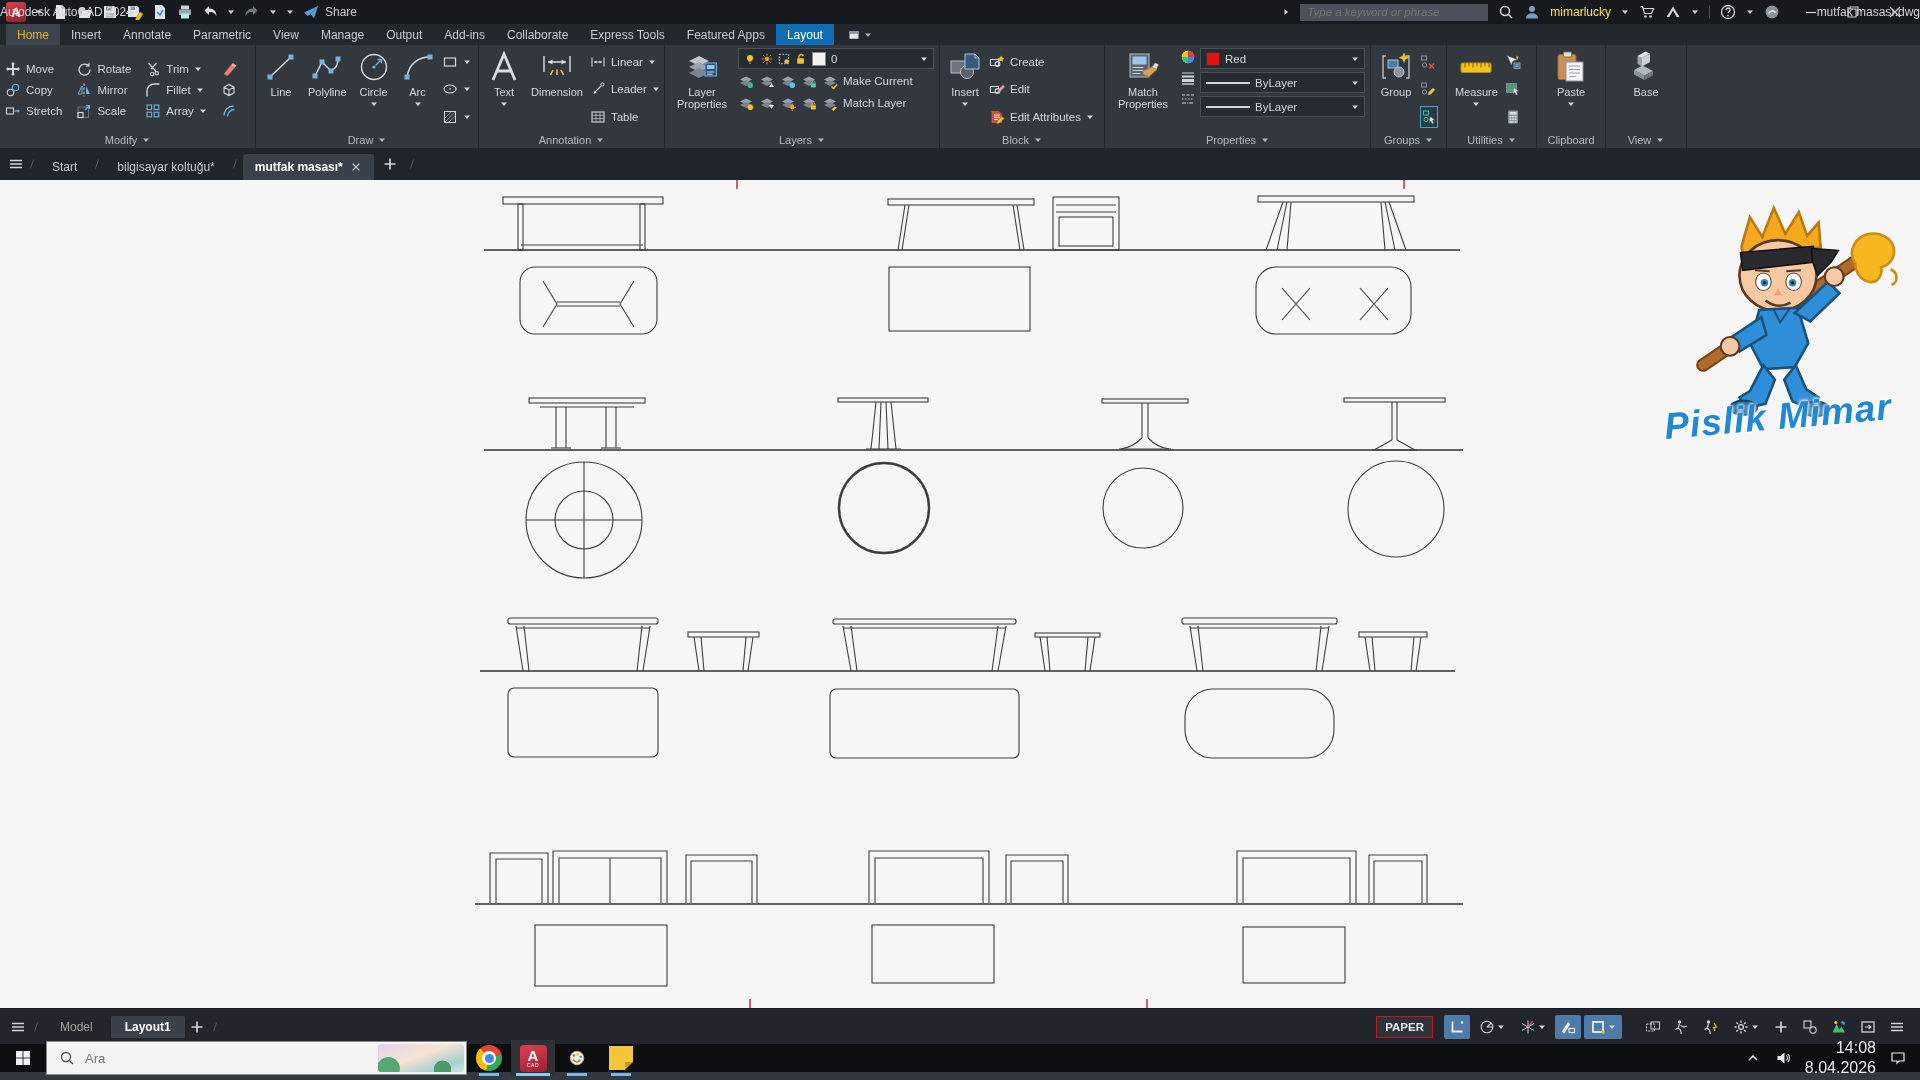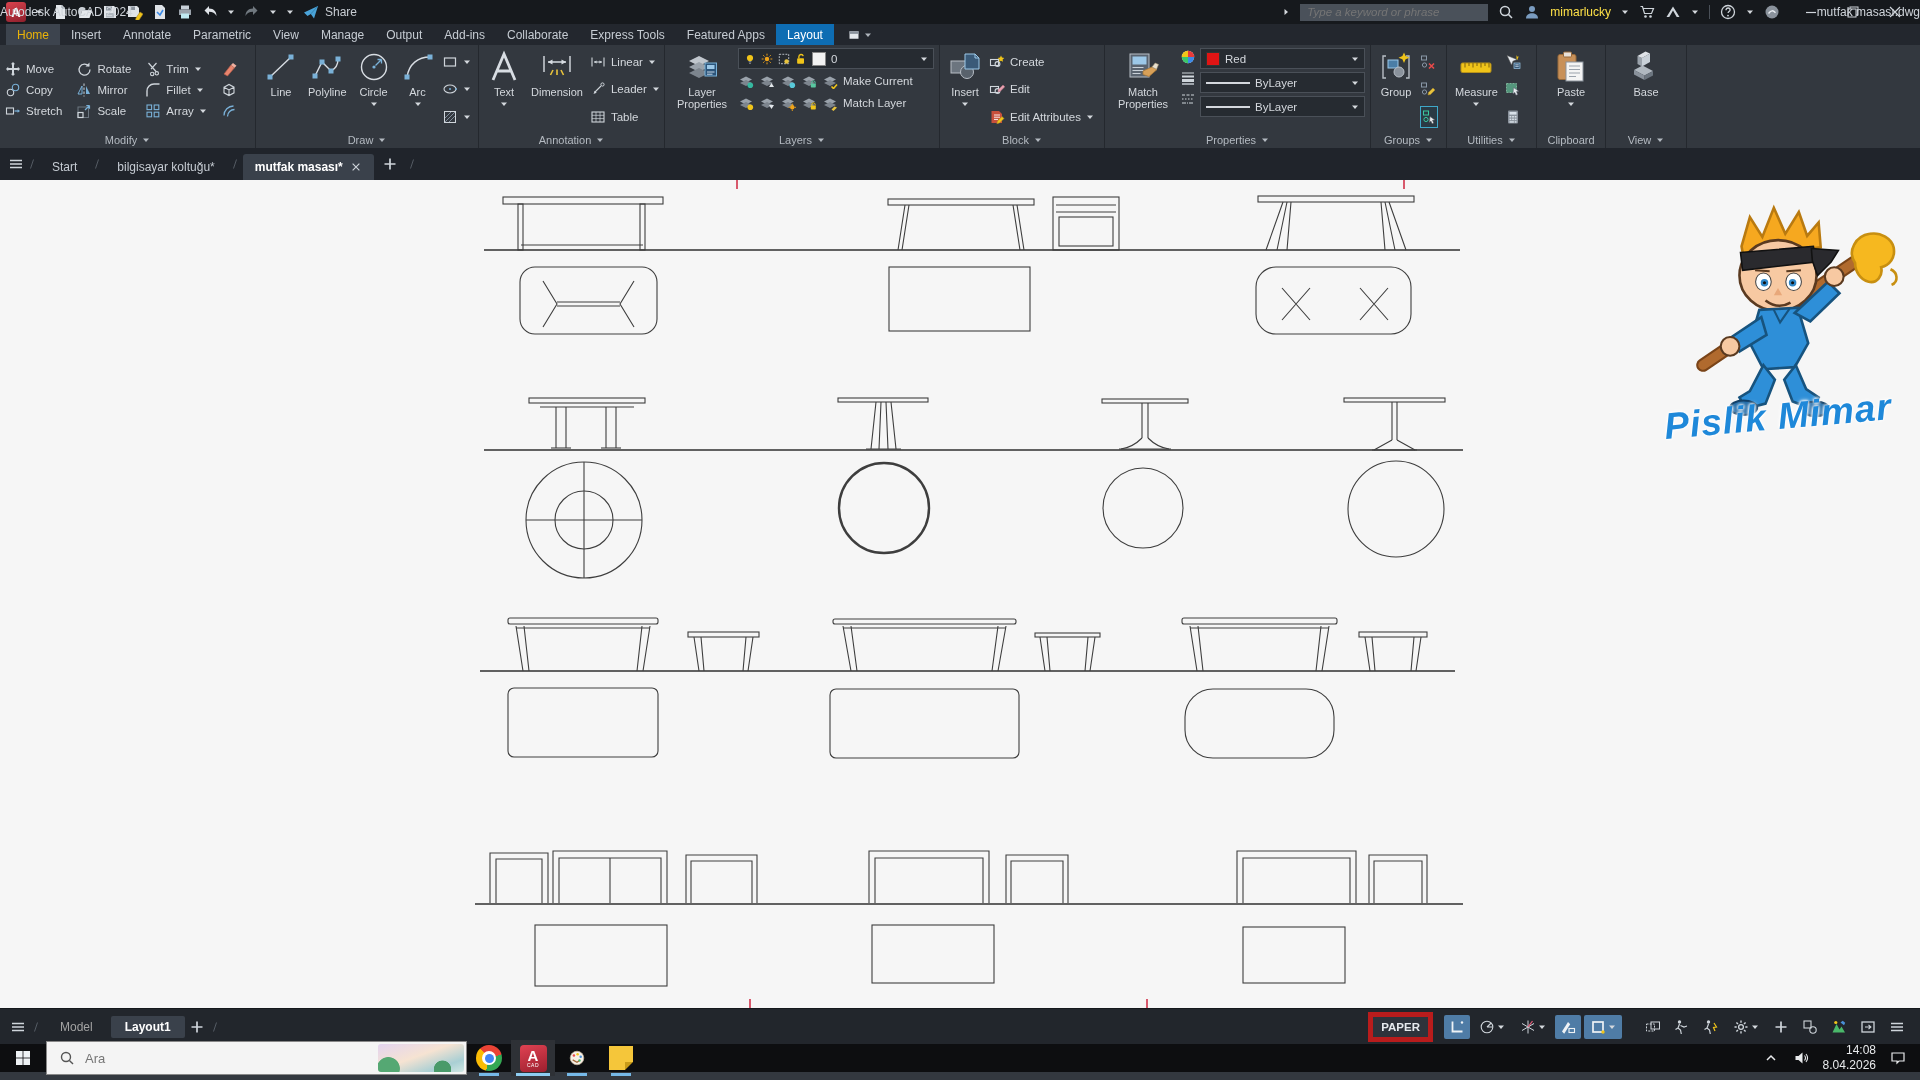--- a/index.html
+++ b/index.html
@@ -96,21 +96,21 @@
   .dwg-text{position:absolute;left:8px;bottom:2px;font-size:30px;font-weight:bold;color:#111;
     font-family:"Liberation Sans",sans-serif;}
 
   
   .statusbar{position:absolute;left:0;top:1008px;width:1920px;height:36px;background:#22262c;
     display:flex;align-items:center;border-top:1px solid #15181c;}
   .sb-left{display:flex;align-items:center;gap:4px;padding-left:10px;font-size:12px;}
   .lt-tab{padding:4px 14px;color:#a3a3a3;}
   .lt-tab.active{background:#3a414b;color:#fff;font-weight:bold;border-radius:2px;}
   .sb-right{margin-left:auto;display:flex;align-items:center;gap:3px;padding-right:10px;}
-  .sb-paper{font-size:11.5px;font-weight:bold;color:#e6eaee;background:#2e333b;border:5px solid #b91c1c;
+  .sb-paper{font-size:11.5px;font-weight:bold;color:#e6eaee;background:#2e333b;border:1px solid #b91c1c;
     padding:4px 8px;margin-right:8px;}
   .sb-ic{width:26px;height:24px;display:flex;align-items:center;justify-content:center;border-radius:2px;}
   .sb-ic.hl{background:#4f7ca6;}
   .sb-ic.wcaret{width:38px;gap:2px;}
   .sb-gap{width:12px;}
 
   
   .taskbar{position:absolute;left:0;top:1044px;width:1920px;height:28px;background:#0d0e10;
     display:flex;align-items:center;}
   .tk-start{width:46px;height:36px;display:flex;align-items:center;justify-content:center;}
@@ -130,21 +130,21 @@
     display:flex;flex-direction:column;align-items:center;justify-content:center;color:#fff;line-height:1;}
   .acad-tile b{font-size:15px;}  .acad-tile i{font-size:5px;font-style:normal;letter-spacing:.5px;}
   .notes-tile{width:24px;height:24px;background:#f5c63a;position:relative;}
   .notes-tile:after{content:"";position:absolute;right:0;bottom:0;border-top:8px solid #c99b18;
     border-right:8px solid #0d0e10;}
   .chrome-tile{width:26px;height:26px;border-radius:50%;position:relative;
     background:conic-gradient(from -45deg,#ea4335 0 33%,#34a853 33% 66%,#fbbc05 66% 100%);}
   .chrome-tile:before{content:"";position:absolute;inset:6px;background:#fff;border-radius:50%;}
   .chrome-tile:after{content:"";position:absolute;inset:8.5px;background:#4285f4;border-radius:50%;}
   .tk-tray{margin-left:auto;display:flex;align-items:center;gap:14px;padding-right:14px;color:#e8eaec;}
-  .clock{font-size:12px;text-align:right;line-height:1.25;}
+  .clock{font-size:16px;text-align:right;line-height:1.25;}
 </style>
 </head>
 <body>
 
 <div class="screen">
 
   <header class="titlebar">
     <div class="qat">
       <span class="acad-logo">A</span>
       <span class="ic cs">

